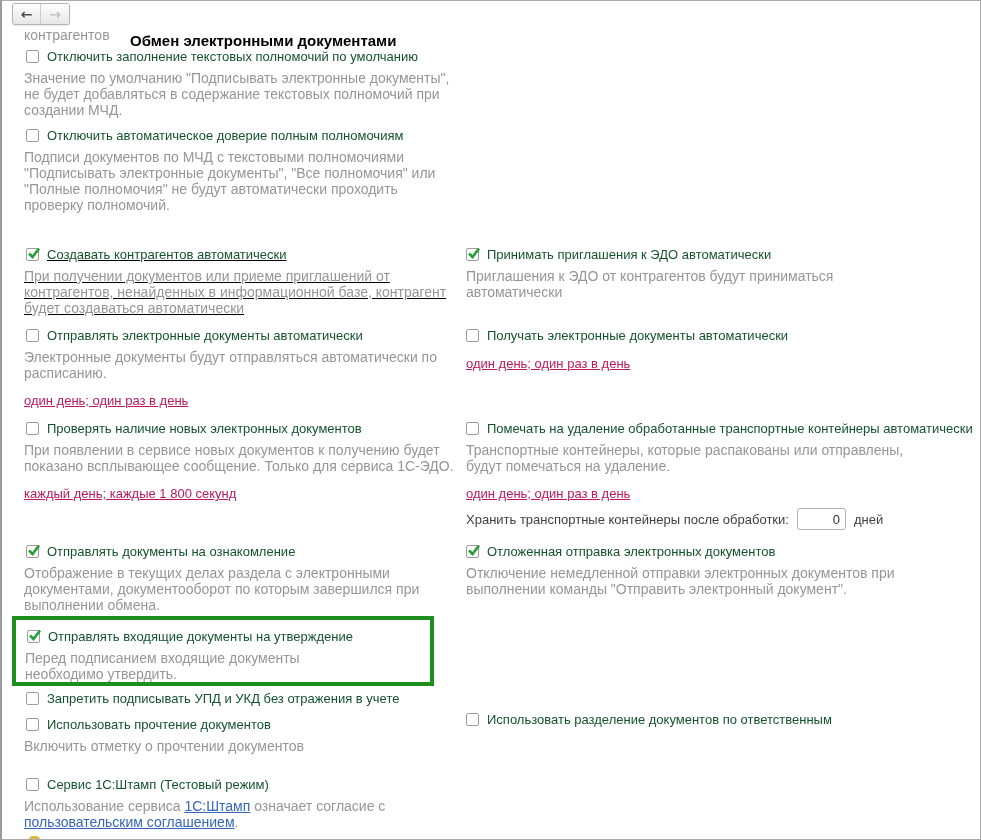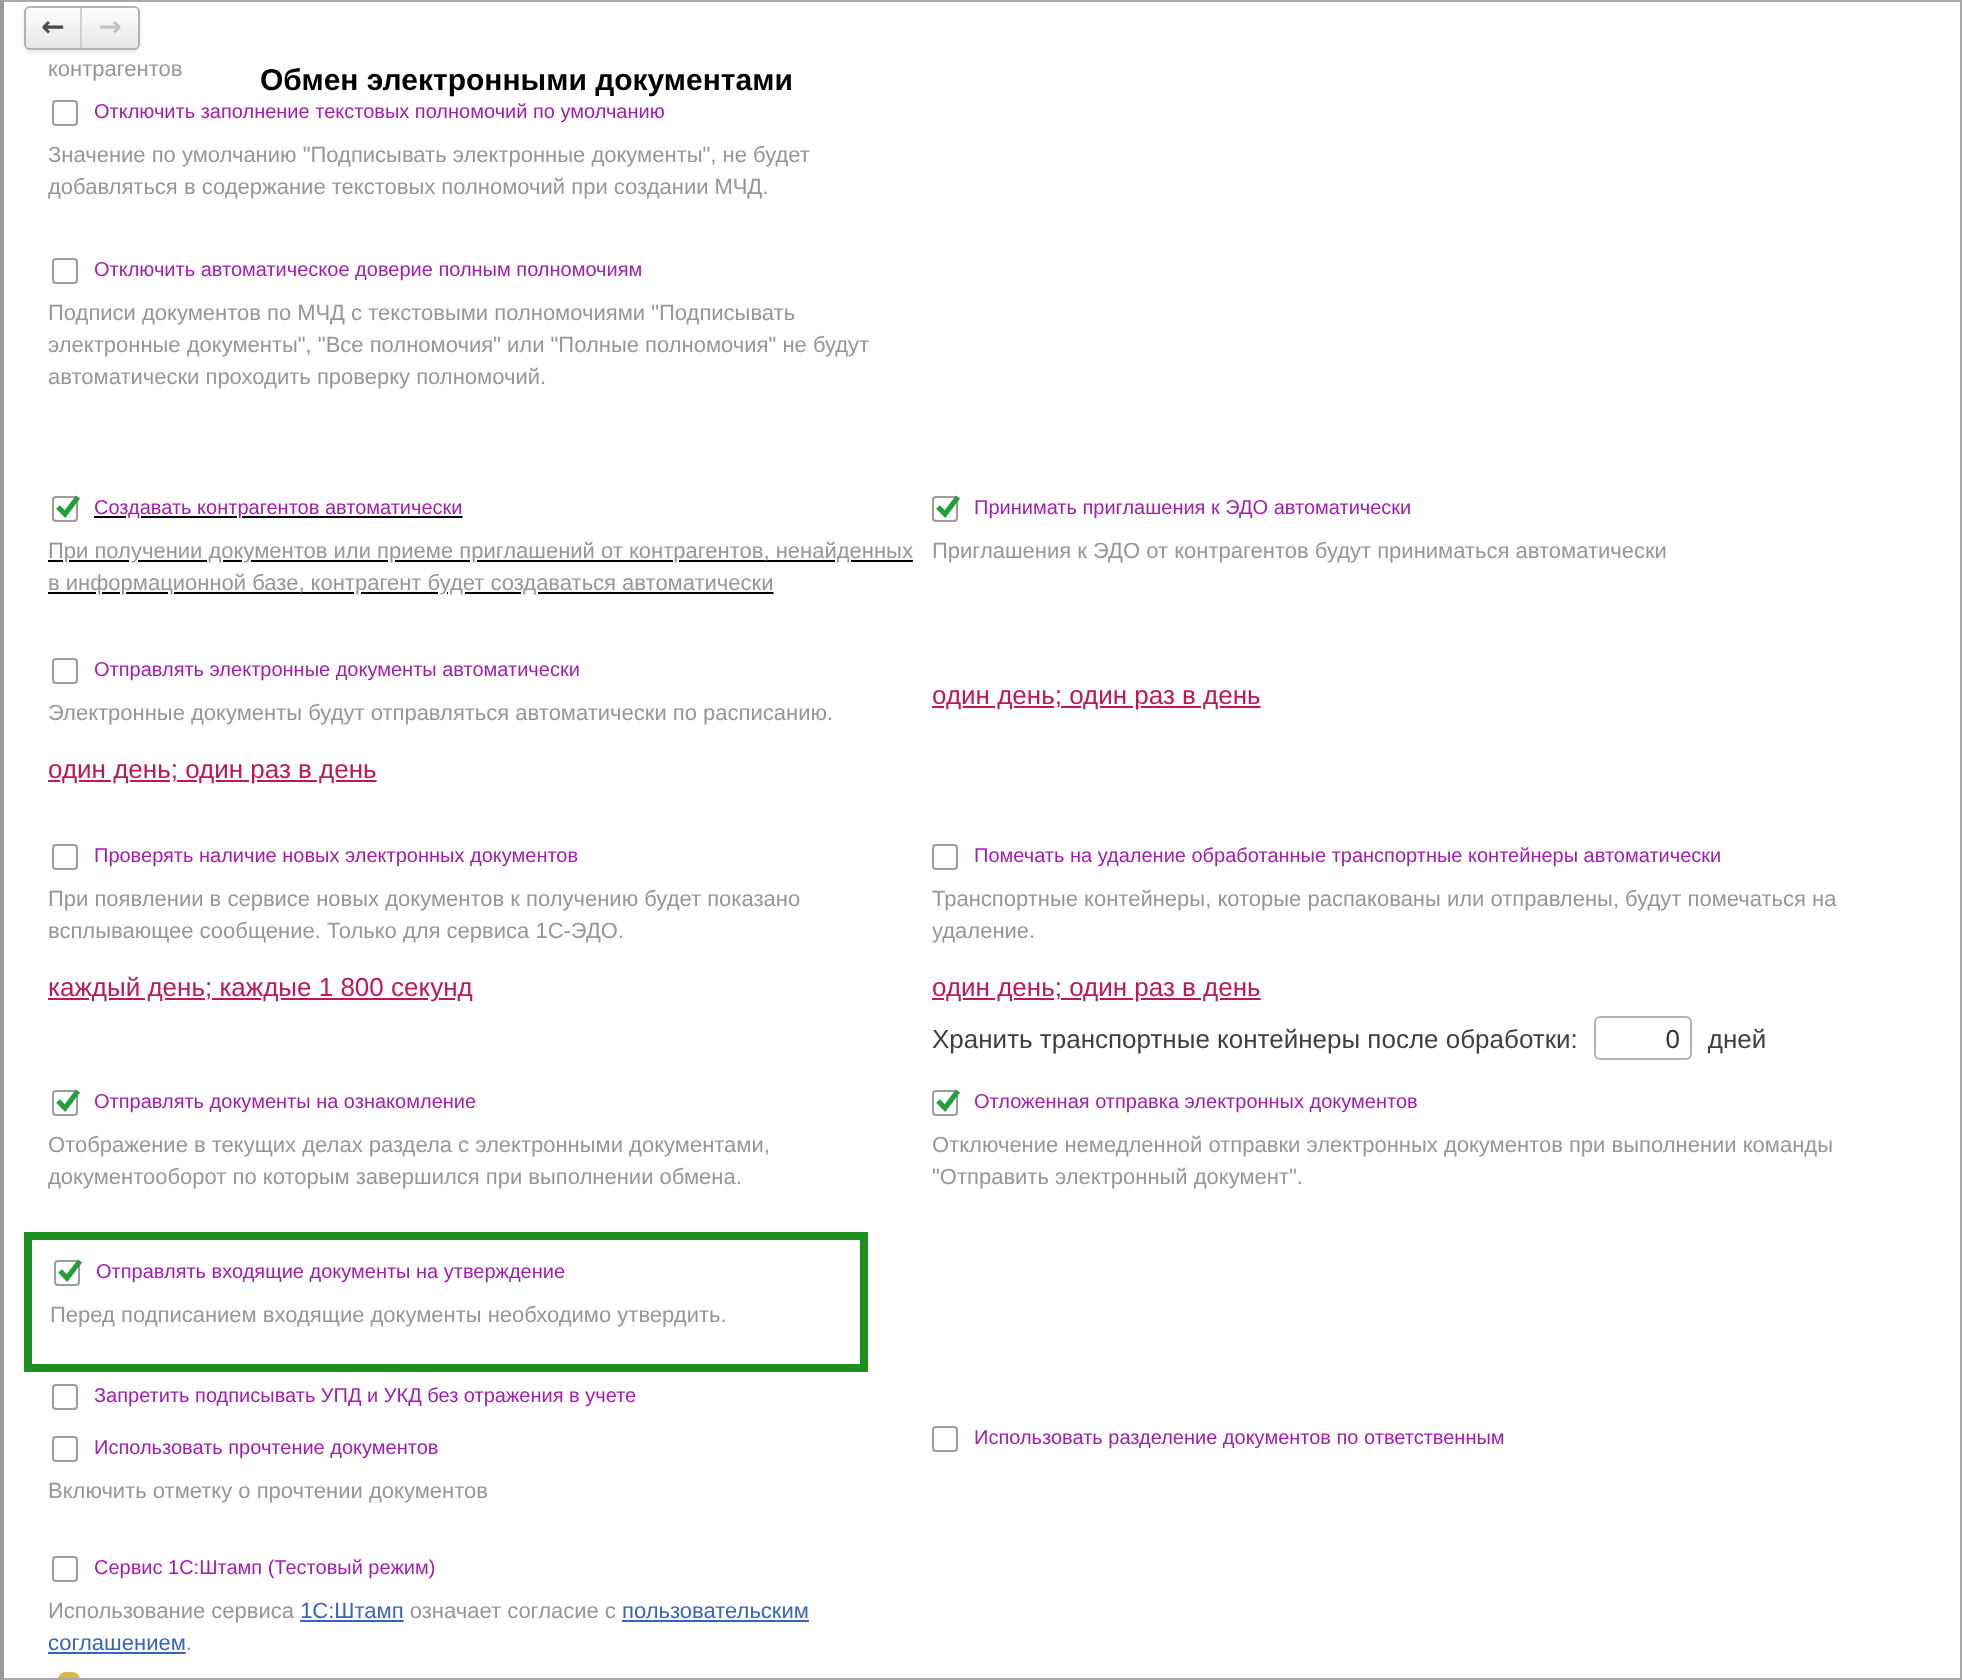--- a/index.html
+++ b/index.html
@@ -15,22 +15,22 @@
     font-family:"DejaVu Sans",sans-serif;}
   .nav button.back{color:#4a4a4a;font-weight:bold;border-right:1px solid #cecece;}
   .nav button.fwd{color:#c3c3c3;font-weight:bold;}
   .title{position:absolute;left:128px;top:3px;font-size:15px;font-weight:bold;color:#000;margin-top:28px;}
   .block{position:absolute;}
   .cb-row{display:flex;align-items:flex-start;gap:8px;margin-left:2px;cursor:default;}
   .cb{width:13px;height:13px;border:1px solid #9c9c9c;border-radius:2px;background:#fff;
     flex:0 0 auto;position:relative;margin-top:1px;box-sizing:border-box;}
   .cb svg{position:absolute;left:-1px;top:-3px;display:none;}
   .cb.checked svg{display:block;}
-  .cb-label{font-size:10px;color:#a21caf;line-height:16px;white-space:nowrap;}
-  .desc{font-size:11px;color:#969696;line-height:16px;margin-top:5px;max-width:435px;}
+  .cb-label{font-size:13px;color:#14532d;line-height:16px;white-space:nowrap;}
+  .desc{font-size:14px;color:#969696;line-height:16px;margin-top:5px;max-width:435px;}
   .desc-r{max-width:472px;}
   .sched{display:inline-block;margin-top:12px;font-size:13px;color:#be185d;
     text-decoration:underline;cursor:pointer;line-height:16px;}
   a.strong{color:#3565bd;text-decoration:underline;cursor:pointer;}
   .hl-box{position:absolute;left:10px;top:615px;width:422px;height:70px;
     border:4px solid #1e8e1e;box-sizing:border-box;padding:9px 6px 0 9px;}
   .hl-box .desc{max-width:352px;}
   .field-row{display:flex;align-items:center;gap:8px;font-size:13px;color:#3f3f3f;white-space:nowrap;}
   .num-input{width:42px;height:20px;border:1px solid #b3b3b3;border-radius:3px;
     text-align:right;padding:0 5px 0 0;font-size:13px;font-family:inherit;color:#333;box-sizing:content-box;}
@@ -147,20 +147,24 @@
         <svg width="16" height="15" viewBox="0 0 16 15">
           <path d="M3 7.5 L6.5 11 L13 2.5" fill="none" stroke="#21a038" stroke-width="2.6"></path>
         </svg>
       </span>
     <span class="cb-label">Принимать приглашения к ЭДО автоматически</span>
   </div>
   <div class="desc desc-r" style="max-width:440px;">Приглашения к ЭДО от контрагентов будут приниматься автоматически</div>
 </div>
 
 <div class="block" style="left:464px;top:327px;width:515px;">
+  <div class="cb-row" style="margin-left:0;">
+    <span class="cb"></span>
+    <span class="cb-label">Получать электронные документы автоматически</span>
+  </div>
   <a class="sched">один день; один раз в день</a>
 </div>
 
 <div class="block" style="left:464px;top:420px;width:520px;">
   <div class="cb-row" style="margin-left:0;">
     <span class="cb"></span>
     <span class="cb-label">Помечать на удаление обработанные транспортные контейнеры автоматически</span>
   </div>
   <div class="desc desc-r">Транспортные контейнеры, которые распакованы или отправлены, будут помечаться на удаление.</div>
   <a class="sched">один день; один раз в день</a>

